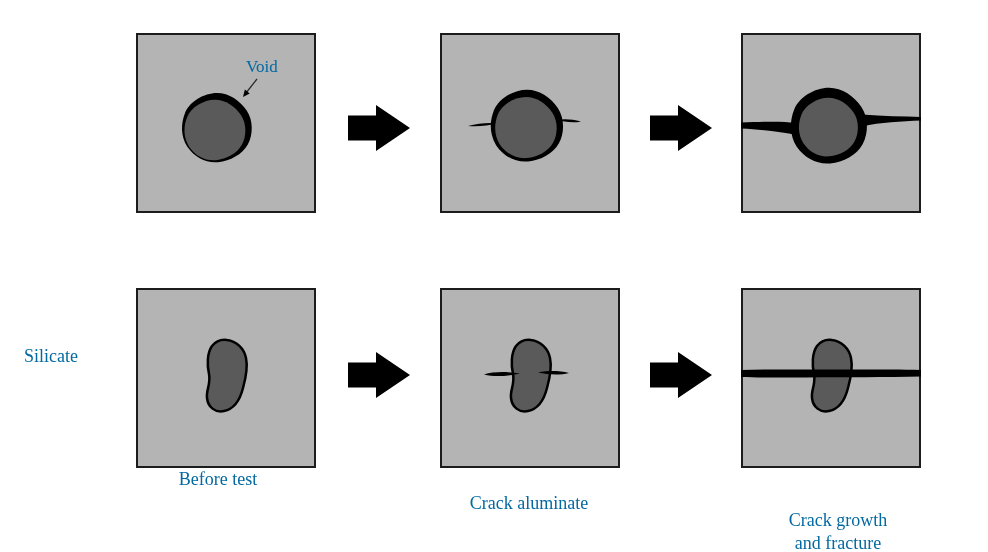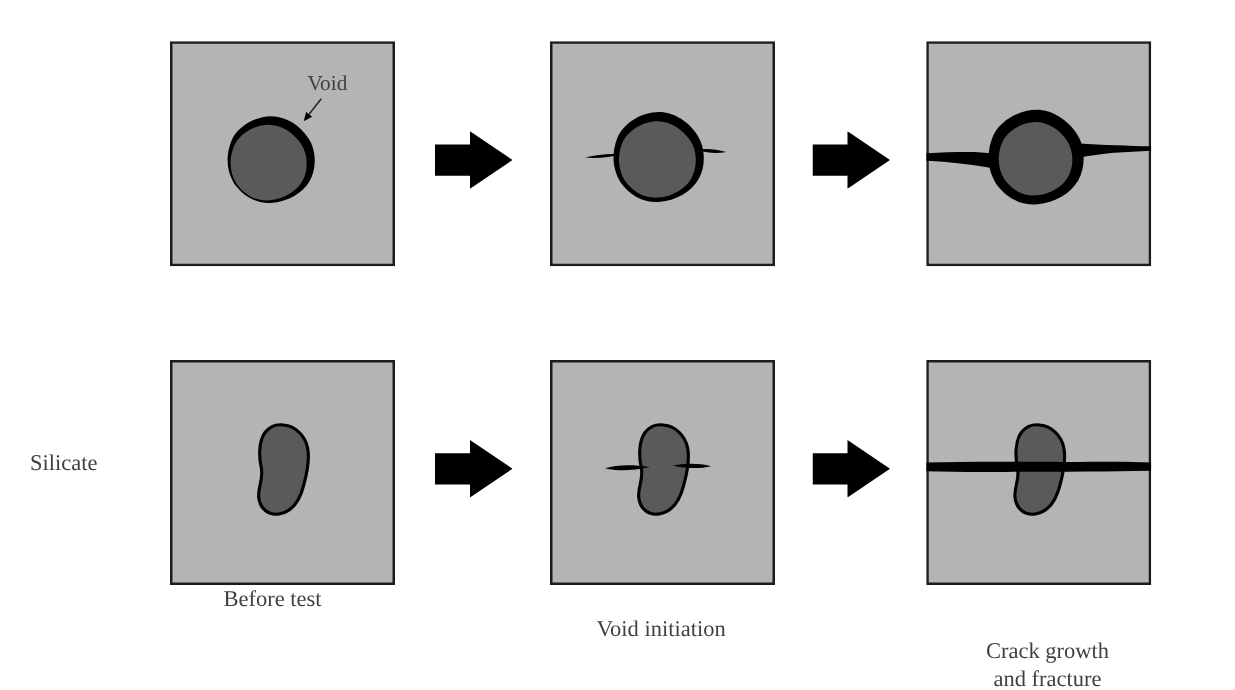--- a/index.html
+++ b/index.html
@@ -10,24 +10,24 @@
     background: #ffffff;
     font-family: "Liberation Serif", "DejaVu Serif", serif;
     color: #1a1a1a;
     overflow: hidden;
   }
   .label {
     position: absolute;
     font-size: 18px;
     line-height: 25px;
     white-space: pre-line;
-    color: #404040;
+    color: #0369a1;
   }
   .row-label-1 { left: 22px; top: 96px; }
-  .row-label-2 { left: 24px; top: 358px; }
+  .row-label-2 { left: 24px; top: 344px; }
   .col-label { transform: translateX(-50%); text-align: center; line-height: 23px; }
   .col-label-1 { left: 218px; top: 468px; }
   .col-label-2 { left: 529px; top: 492px; }
   .col-label-3 { left: 838px; top: 481px; margin-top: 28px; }
   .void-label { left: 246px; top: 57px; font-size: 17px; line-height: 20px; }
   .panel { position: absolute; width: 180px; height: 180px; }
   .p1 { left: 136px; top: 33px; }
   .p2 { left: 440px; top: 33px; }
   .p3 { left: 741px; top: 33px; }
   .p4 { left: 136px; top: 288px; }
@@ -108,17 +108,17 @@
   <svg class="arrow a3" viewBox="0 0 62 46">
     <polygon class="blk" points="0,10.5 28,10.5 28,0 62,23 28,46 28,35.5 0,35.5"></polygon>
   </svg>
   <svg class="arrow a4" viewBox="0 0 62 46">
     <polygon class="blk" points="0,10.5 28,10.5 28,0 62,23 28,46 28,35.5 0,35.5"></polygon>
   </svg>
 
   <div class="label void-label">Void</div>
 
   <div class="label col-label col-label-1">Before test</div>
-  <div class="label col-label col-label-2">Void initiation</div>
+  <div class="label col-label col-label-2">Crack aluminate</div>
   <div class="label col-label col-label-3">Crack growth
 and fracture</div>
 
 </div>
 
 </body></html>

